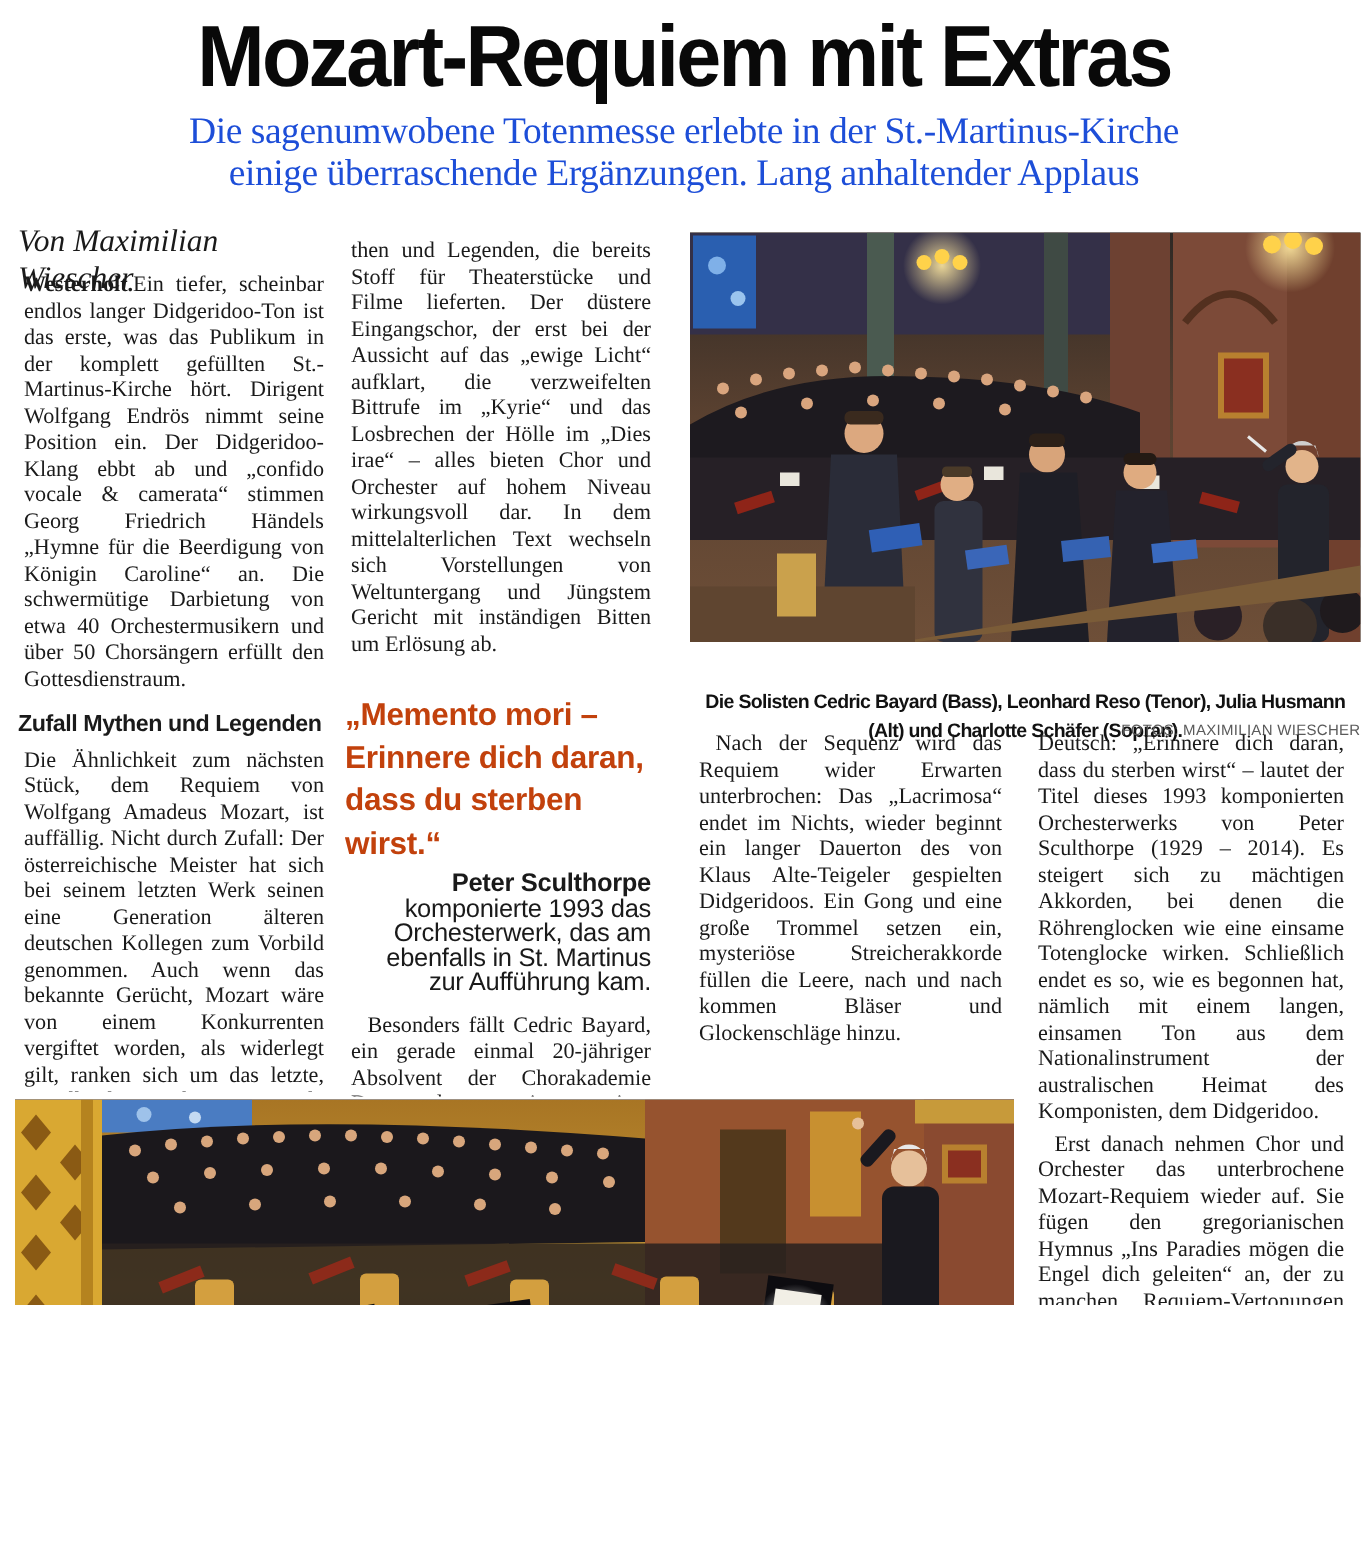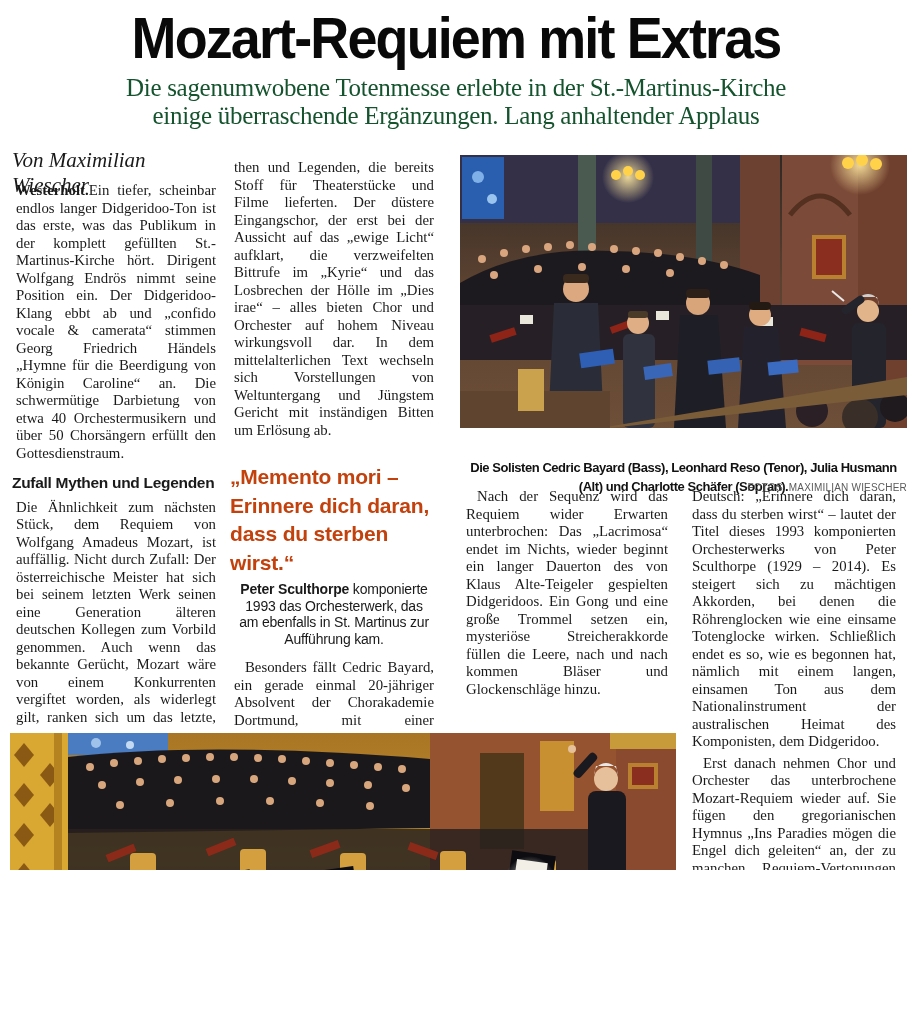--- a/index.html
+++ b/index.html
@@ -17,41 +17,41 @@
   
   .col{position:absolute;font-size:14.8px;line-height:17.5px;text-align:justify;}
   .col p{margin:4px;}
   .indent{text-indent:11px;}
   .lead-in{font-weight:700;}
   .subhead2{font-family:"Liberation Sans", sans-serif;font-weight:700;font-size:15.5px;
             letter-spacing:-.3px;text-align:left;margin:12px 0 7px 0;}
   
   .pullquote{font-family:"Liberation Sans", sans-serif;font-weight:700;font-size:21px;
              line-height:28.5px;letter-spacing:-.2px;text-align:left;margin:24px 0 0 0;width:200px;}
-  .attribution{font-family:"Liberation Sans", sans-serif;font-size:14px;line-height:16.5px;
-               letter-spacing:-.2px;text-align:center;margin:10px 0 0 0;}
+  .attribution{font-family:"Liberation Sans", sans-serif;font-size:17px;line-height:16.5px;
+               letter-spacing:-.2px;text-align:right;margin:10px 0 0 0;}
   .attribution b{font-weight:700;}
   .p-after-quote{margin-top:12px !important;}
   
   .photo{position:absolute;overflow:hidden;background:#3a2d24;}
   .photo svg{display:block;}
   
   .caption{position:absolute;font-family:"Liberation Sans", sans-serif;font-weight:700;
            font-size:13px;line-height:19px;letter-spacing:-.45px;color:#111;text-align:center;margin-top:24px;}
   .credit{position:absolute;right:0;bottom:1px;font-family:"Liberation Sans", sans-serif;
           font-weight:400;font-size:10px;letter-spacing:.2px;color:#5a5a5a;}
 </style>
 </head>
 <body>
 
 <div class="page">
 
   <div class="headline">Mozart-Requiem mit Extras</div>
 
-  <div class="deck" style="color: #14532d;">
+  <div class="deck" style="color: #1d4ed8;">
     <div>Die sagenumwobene Totenmesse erlebte in der St.-Martinus-Kirche</div>
     <div>einige überraschende Ergänzungen. Lang anhaltender Applaus</div>
   </div>
 
   <div class="byline">Von Maximilian Wiescher</div>
 
   <div class="col" style="left:12px;top:178px;width:208px;height:550px;overflow:hidden;">
     <p><span class="lead-in">Westerholt.</span><span>Ein tiefer, scheinbar endlos langer Didgeridoo-Ton ist das erste, was das Publikum in der komplett gefüllten St.-Martinus-Kirche hört. Dirigent Wolfgang Endrös nimmt seine Position ein. Der Didgeridoo-Klang ebbt ab und „confido vocale &amp; camerata“ stimmen Georg Friedrich Händels „Hymne für die Beerdigung von Königin Caroline“ an. Die schwermütige Darbietung von etwa 40 Orchestermusikern und über 50 Chorsängern erfüllt den Gottesdienstraum.</span></p>
     <div class="subhead2">Zufall Mythen und Legenden</div>
     <p>Die Ähnlichkeit zum nächsten Stück, dem Requiem von Wolfgang Amadeus Mozart, ist auffällig. Nicht durch Zufall: Der österreichische Meister hat sich bei seinem letzten Werk seinen eine Generation älteren deutschen Kollegen zum Vorbild genommen. Auch wenn das bekannte Gerücht, Mozart wäre von einem Konkurrenten vergiftet worden, als widerlegt gilt, ranken sich um das letzte, unvollendete Werk Mozarts viele My-</p>

